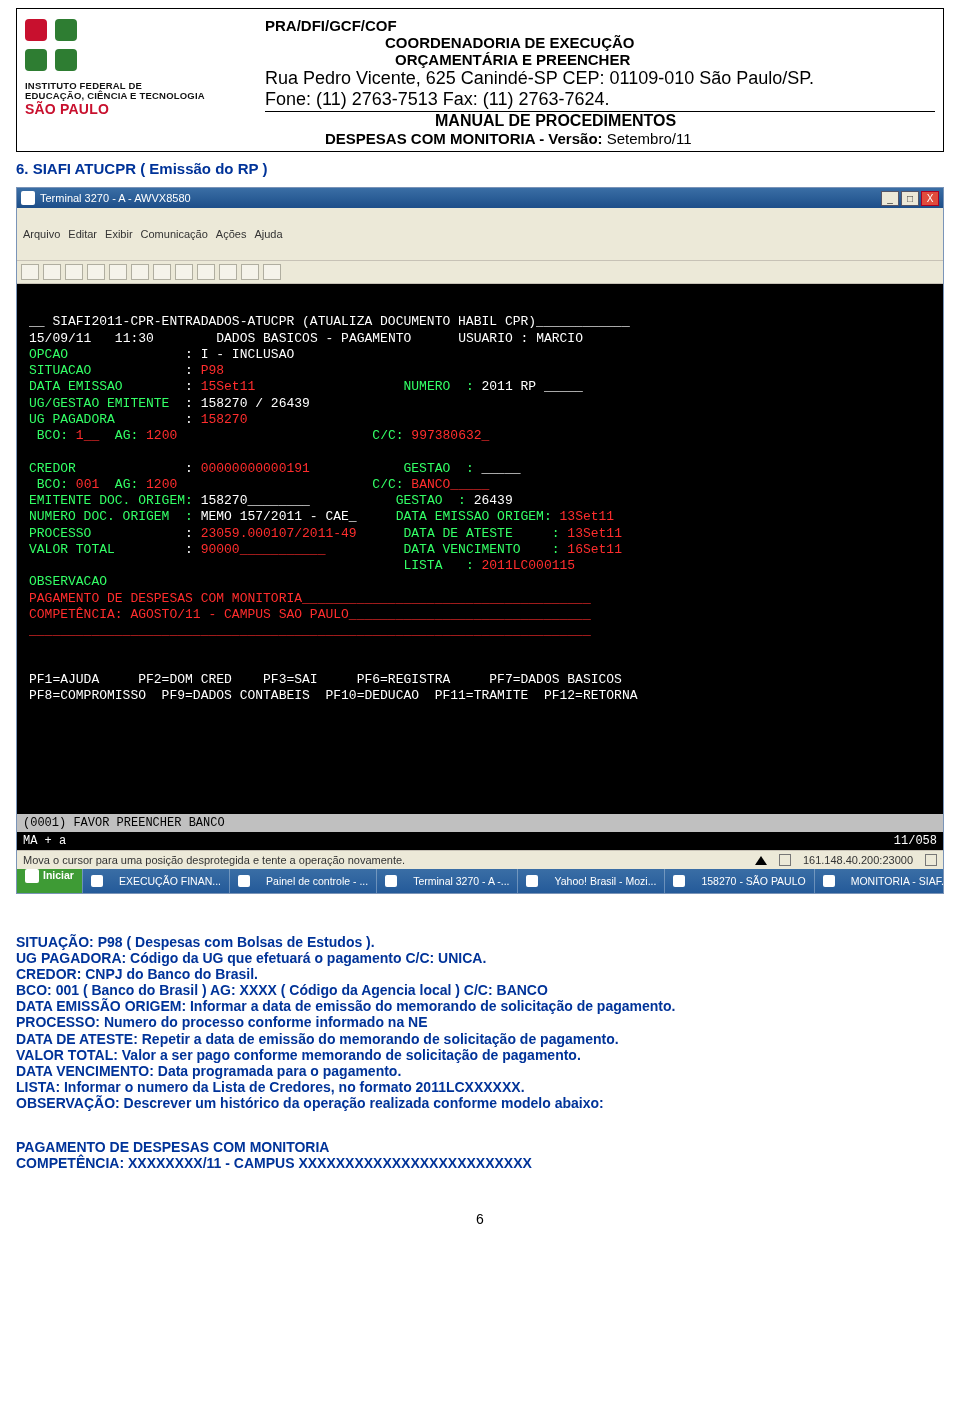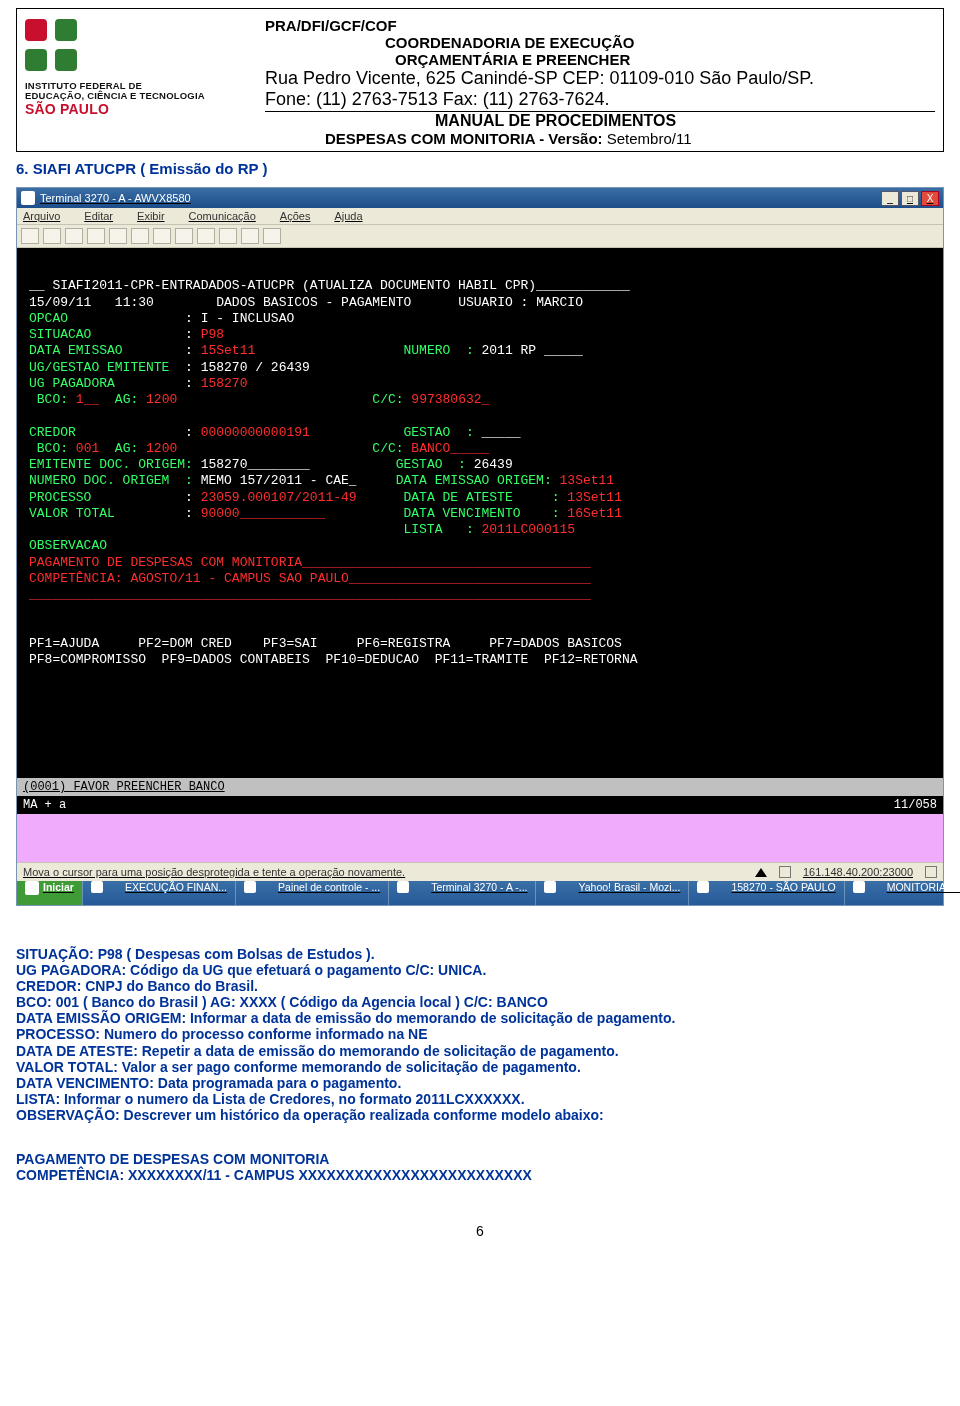--- a/index.html
+++ b/index.html
@@ -27,64 +27,63 @@
   .hc-small { font-size: 18px; }
   .hc-med { font-size: 15px; font-weight: bold; }
   .hc-rule { border-top: 1px solid #000; margin-top: 1px; }
   .hc-manual { font-weight: bold; font-size: 16px; }
   .body-wrap { margin: 6px 16px 0 16px; }
   .section-title { color: #003399; font-weight: bold; margin: 8px 0 10px 0; font-size: 15px; }
 
   
   .win {
     border: 1px solid #7a94b8;
-    background: #f0abfc;
+    background: #a16207;
     font-size: 11px;
-    text-decoration: underline;
   }
   .titlebar {
     background: linear-gradient(#3a6ea5, #1d4e89);
     color: #fff;
     display: flex;
     align-items: center;
     height: 20px;
     padding: 0 4px;
     font-size: 11px;
   }
   .titlebar .ico { width: 14px; height: 14px; background: #fff; margin-right: 5px; border-radius: 2px; }
   .titlebar .spacer { flex: 1; }
   .wbtn { width: 18px; height: 15px; margin-left: 2px; display: inline-flex; align-items:center; justify-content:center; background: #ece9d8; border: 1px solid #556; color:#333; font-size:10px; }
   .wbtn.close { background:#e04b3c; color:#fff; border:1px solid #a02; }
-  .menubar { display:flex; gap:24px; padding:2px 6px; font-size:11px; color:#333; background:#ece9d8; border-bottom:1px solid #c7c2b6;}
+  .menubar { display:flex; gap:8px; padding:20px 6px; font-size:11px; color:#333; background:#ece9d8; border-bottom:1px solid #c7c2b6;}
   .toolbar { display:flex; gap:4px; padding:3px 4px; background:#ece9d8; border-bottom:1px solid #c7c2b6;}
   .tbtn{ width:18px; height:16px; background:#f5f3ea; border:1px solid #b0aea0; }
   .terminal {
     background:#000;
     color:#fff;
     font-family: "Courier New", monospace;
     font-size: 13px;
     line-height: 1.25;
     padding: 14px 12px 6px 12px;
     white-space: pre;
     min-height: 530px;
     overflow: hidden;
   }
   .t-green { color:#33ff66; }
   .t-red { color:#ff2d2d; }
   .t-white { color:#ffffff; }
   .status-line { background:#c0c0c0; color:#000; padding:2px 6px; font-family:"Courier New",monospace; font-size:12px; display:flex; white-space:pre;}
   .status-line .fl{flex:1;}
-  .status-hint{ background:#ece9d8; color:#333; padding:3px 6px; font-size:11px; border-top:1px solid #c7c2b6; display:flex;margin-top:48px;}
+  .status-hint{ background:#ece9d8; color:#333; padding:3px 6px; font-size:11px; border-top:1px solid #c7c2b6; display:flex;}
   .status-hint .r{ margin-left:auto; display:flex; align-items:center; gap:12px;}
   .tri{ width:0;height:0;border-left:6px solid transparent;border-right:6px solid transparent;border-bottom:9px solid #000;}
   .scr{ width:12px;height:12px;border:1px solid #777;}
   .taskbar{ display:flex; align-items:center; height:24px; background:linear-gradient(#3a6ea5,#245a99); color:#fff; font-size:10.5px;}
   .start{ background:#3e9b35; height:24px; padding:0 8px; display:flex; align-items:flex-start; font-weight:bold;}
   .start .flag{ width:14px;height:14px;background:#fff;margin-right:4px; border-radius:2px;}
-  .task{ border-left:1px solid rgba(255,255,255,.3); padding:0 8px; height:24px; display:flex; gap:22px; white-space:nowrap; }
+  .task{ border-left:1px solid rgba(255,255,255,.3); padding:0 8px; height:24px; display:flex; align-items:center; gap:16px; white-space:nowrap; }
   .task .ic{ width:12px;height:12px;background:#fff;border-radius:2px;}
 
   .notes { margin-top: 14px; font-family: Arial; font-size: 14px; line-height: 1.15; }
   .blue { color:#003399;margin-top:40px; }
   .boldline { font-weight: bold; }
   .nb { font-weight: bold; }
   .foot-pay { margin-top: 28px; font-weight:bold; color:#003399; font-size:14px;}
   .page-num { text-align:center; margin-top: 40px; font-size:14px; }
 </style>
 </head>

